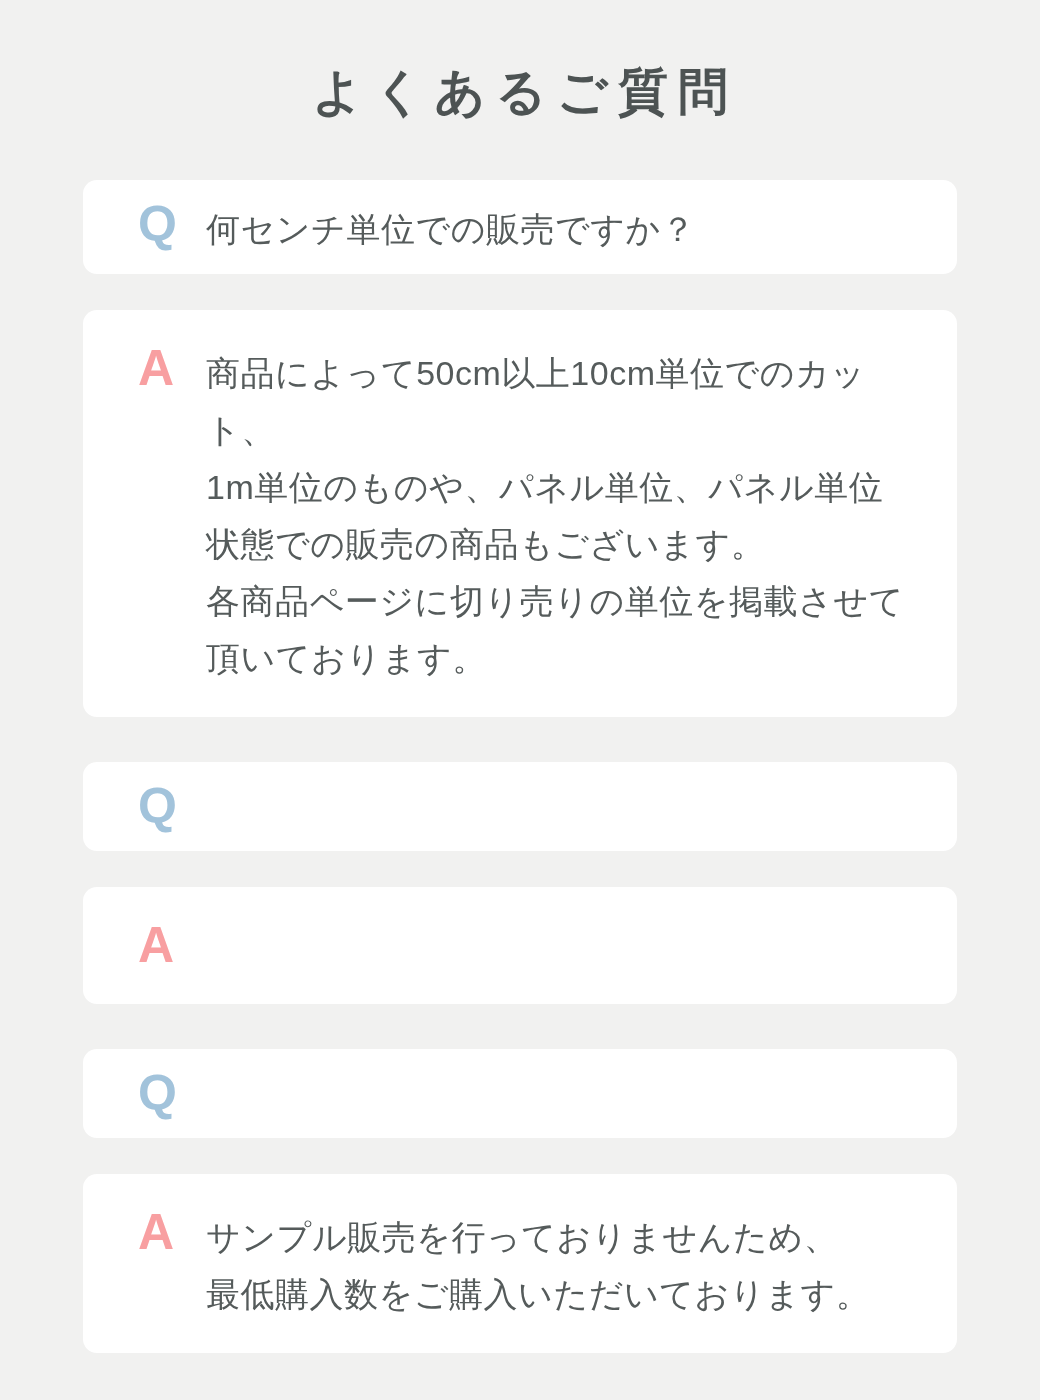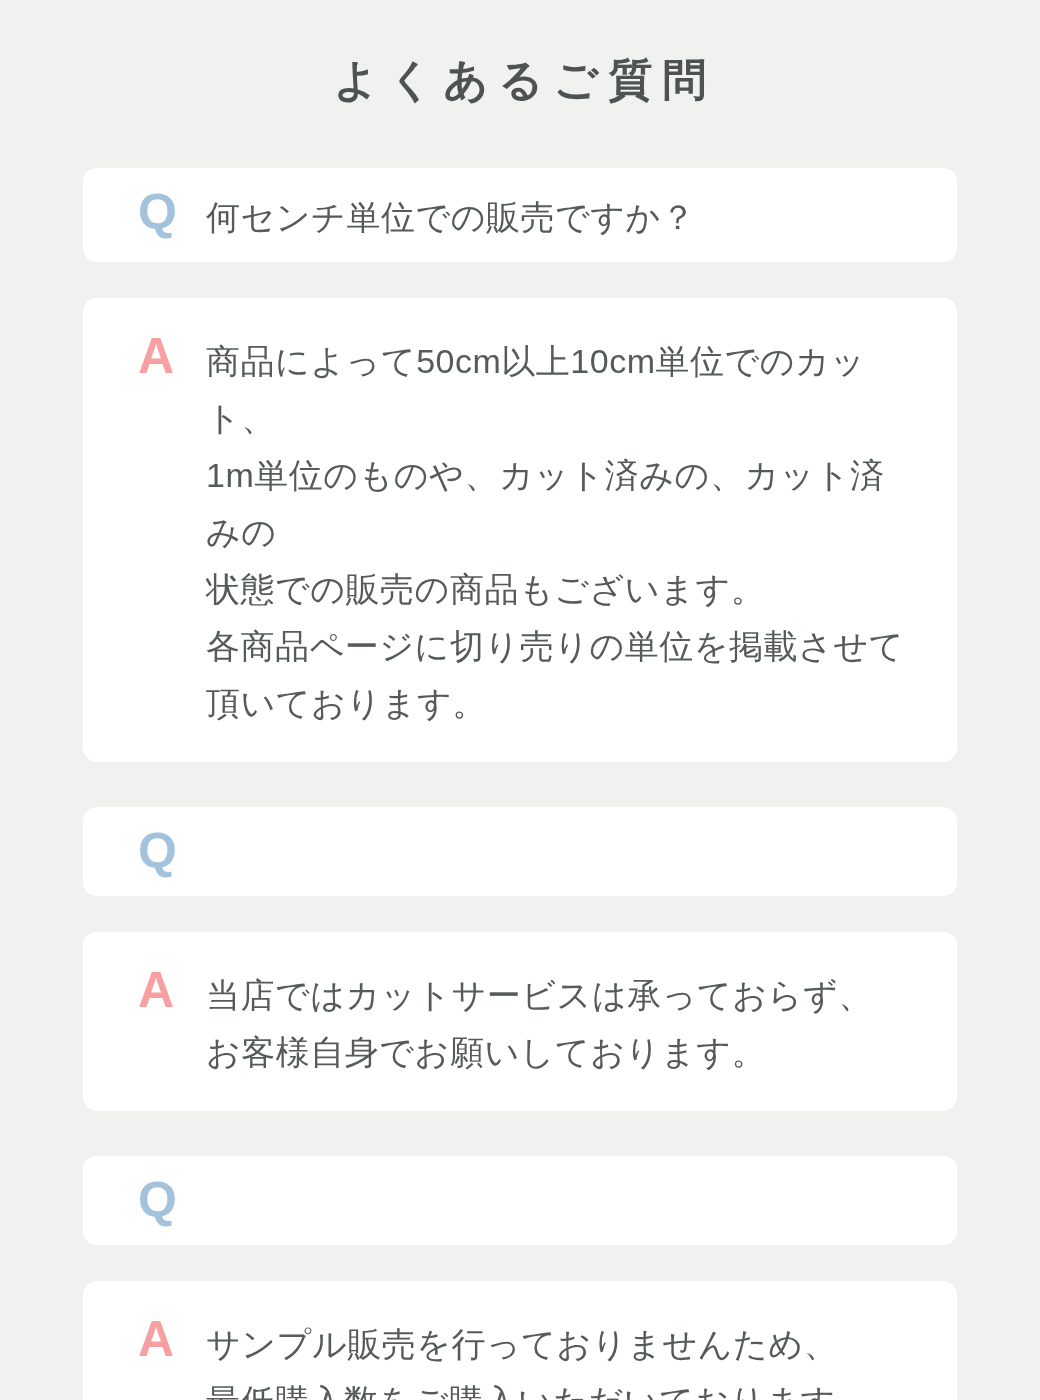--- a/index.html
+++ b/index.html
@@ -13,26 +13,26 @@
     font-family: "Liberation Sans", "DejaVu Sans", sans-serif;
     overflow: hidden;
   }
   .page {
     box-sizing: border-box;
     width: 1040px;
     height: 1400px;
     padding: 0 83px;
   }
   .page-title {
-    margin: 0;
+    margin: 12px;
     padding-top: 50px;
     height: 60px;
     line-height: 60px;
     text-align: center;
-    font-size: 44px;
+    font-size: 50px;
     font-weight: bold;
     letter-spacing: 10px;
     text-indent: 10px;
     color: var(--title, #4d5353);
   }
   .faq-list {
     margin-top: 58px;
   }
   .card {
     background: var(--card, #ffffff);
@@ -81,33 +81,31 @@
 
   <div class="faq-list">
 
     <section class="card q-card">
       <span class="letter q">Q</span>
       <p class="qa-text">何センチ単位での販売ですか？</p>
     </section>
     <section class="card a-card">
       <span class="letter a">A</span>
       <p class="qa-text">商品によって50cm以上10cm単位でのカット、
-1m単位のものや、カット済みの、カット済みの
+1m単位のものや、パネル単位、パネル単位
 状態での販売の商品もございます。
 各商品ページに切り売りの単位を掲載させて
 頂いております。</p>
     </section>
 
     <section class="card q-card">
       <span class="letter q">Q</span>
     </section>
     <section class="card a-card">
       <span class="letter a">A</span>
-      <p class="qa-text">当店ではカットサービスは承っておらず、
-お客様自身でお願いしております。</p>
     </section>
 
     <section class="card q-card">
       <span class="letter q">Q</span>
     </section>
     <section class="card a-card">
       <span class="letter a">A</span>
       <p class="qa-text">サンプル販売を行っておりませんため、
 最低購入数をご購入いただいております。</p>
     </section>

